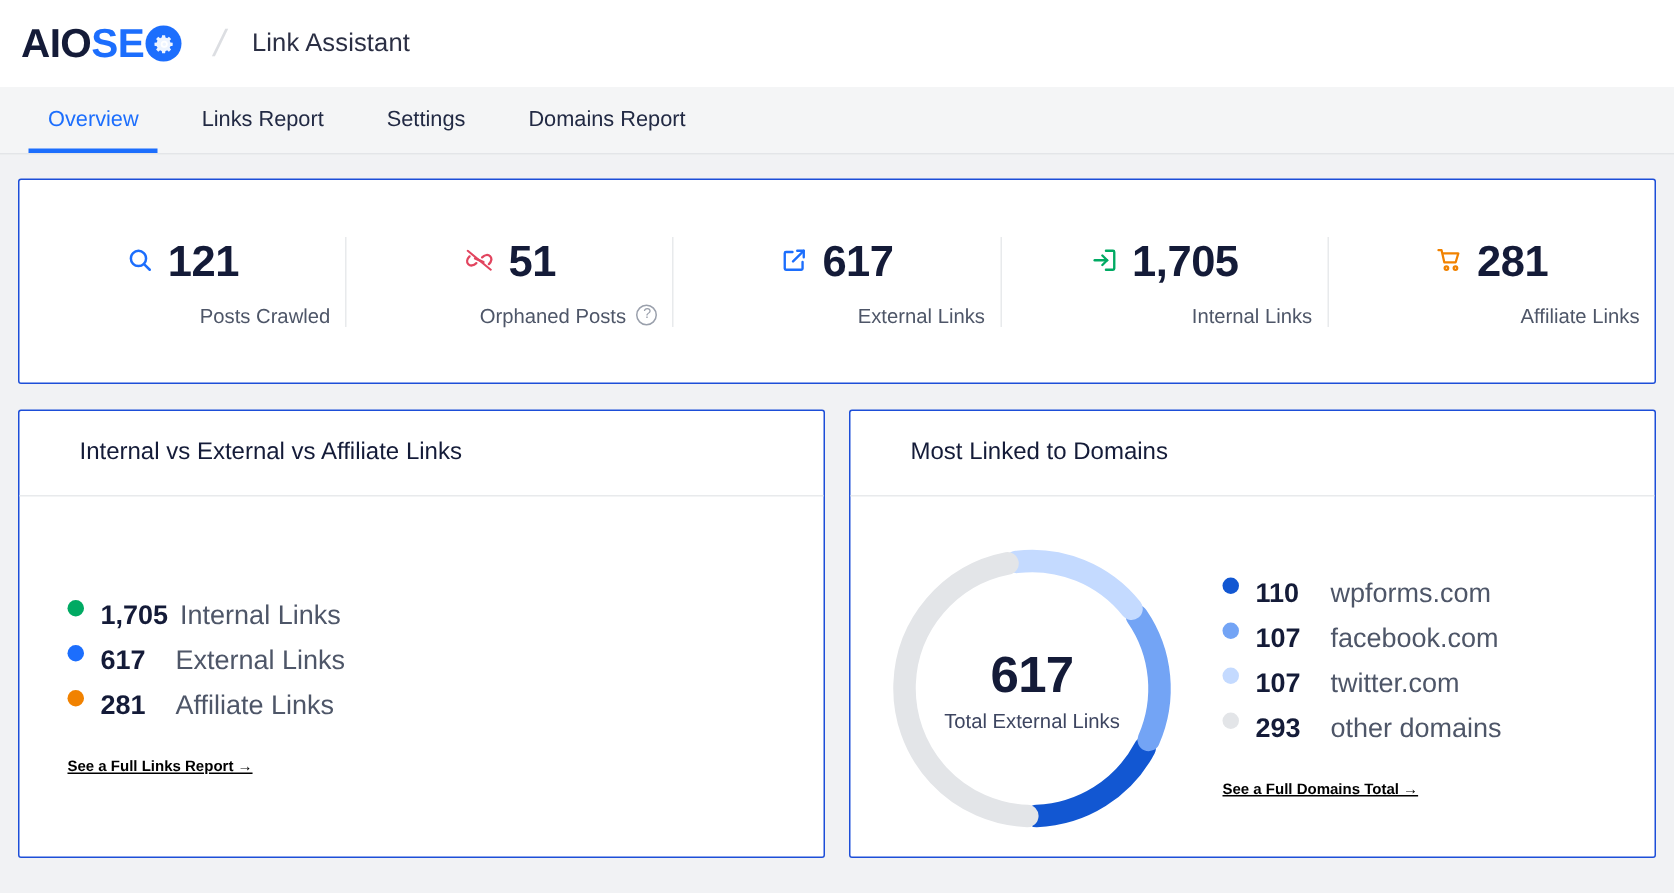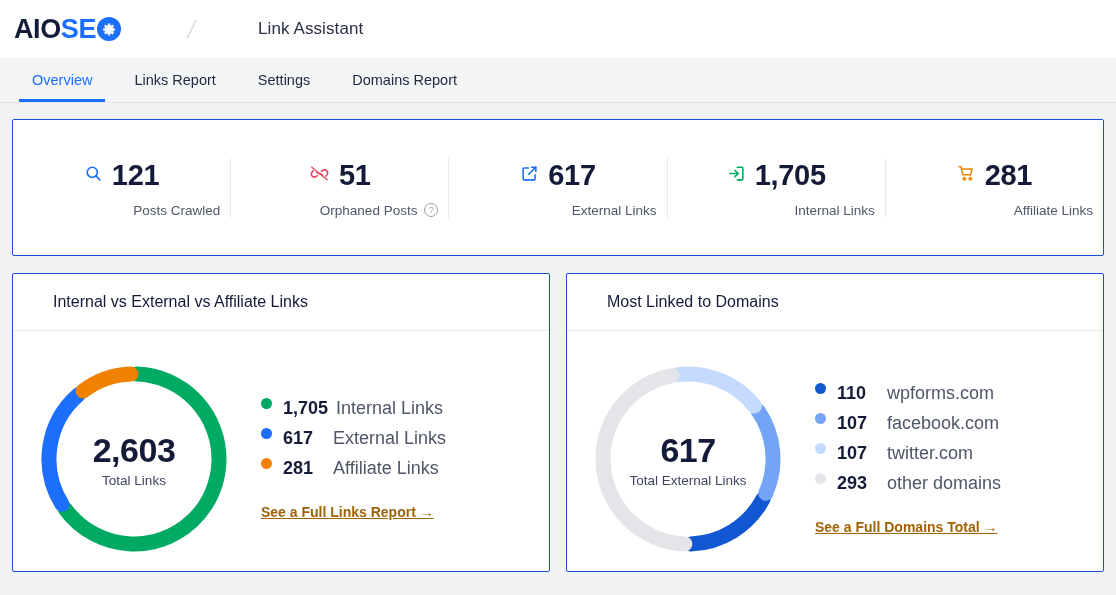--- a/index.html
+++ b/index.html
@@ -10,21 +10,20 @@
     overflow: hidden;
   }
 
   
   .header {
     height: 58px;
     background: #fff;
     display: flex;
     align-items: center;
     padding-left: 14px;
-    gap: 45px;
   }
   .logo { display: flex; align-items: center; }
   .logo-text {
     font-size: 27px;
     font-weight: 800;
     letter-spacing: -0.4px;
     line-height: 1;
     display: flex;
     align-items: center;
   }
@@ -201,23 +200,23 @@
     min-width: 42px;
   }
   .legend-name {
     color: #4e5668;
     margin-left: 8px;
     white-space: nowrap;
   }
   .report-link {
     display: inline-block;
     margin-top: 16px;
-    font-size: 14px;
+    font-size: 10px;
     font-weight: bold;
-    color: #a16207;
+    color: #000000;
     text-decoration: underline;
     cursor: pointer;
     white-space: nowrap;
   }
 </style>
 </head>
 <body>
 
 <div class="header">
   <div class="logo">
@@ -328,31 +327,20 @@
         </div>
     </div>
 
   </div>
 
   <div class="charts-row">
 
     <div class="card chart-card">
       <div class="chart-head">Internal vs External vs Affiliate Links</div>
       <div class="chart-body">
-        <div class="donut-wrap">
-          <svg width="206" height="206" viewBox="0 0 206 206" id="donut-links">
-              <circle cx="103" cy="103" r="85" fill="none" stroke="#00aa63" stroke-width="15" stroke-linecap="round" stroke-dasharray="343.59269767564405 534.0707511102648" transform="rotate(-87.9 103 103)"></circle>
-              <circle cx="103" cy="103" r="85" fill="none" stroke="#1c6efd" stroke-width="15" stroke-linecap="round" stroke-dasharray="120.36220316624403 534.0707511102648" transform="rotate(147.90484056857474 103 103)"></circle>
-              <circle cx="103" cy="103" r="85" fill="none" stroke="#f18200" stroke-width="15" stroke-linecap="round" stroke-dasharray="51.42337397951756 534.0707511102648" transform="rotate(233.23714944295048 103 103)"></circle>
-            </svg>
-          <div class="donut-center">
-            <div class="donut-total">2,603</div>
-            <div class="donut-sub">Total Links</div>
-          </div>
-        </div>
         <div class="legend">
           <div class="legend-row">
             <span class="legend-dot" style="background:#00aa63"></span>
             <span class="legend-val">1,705</span>
             <span class="legend-name">Internal Links</span>
           </div>
           <div class="legend-row">
             <span class="legend-dot" style="background:#1c6efd"></span>
             <span class="legend-val">617</span>
             <span class="legend-name">External Links</span>

